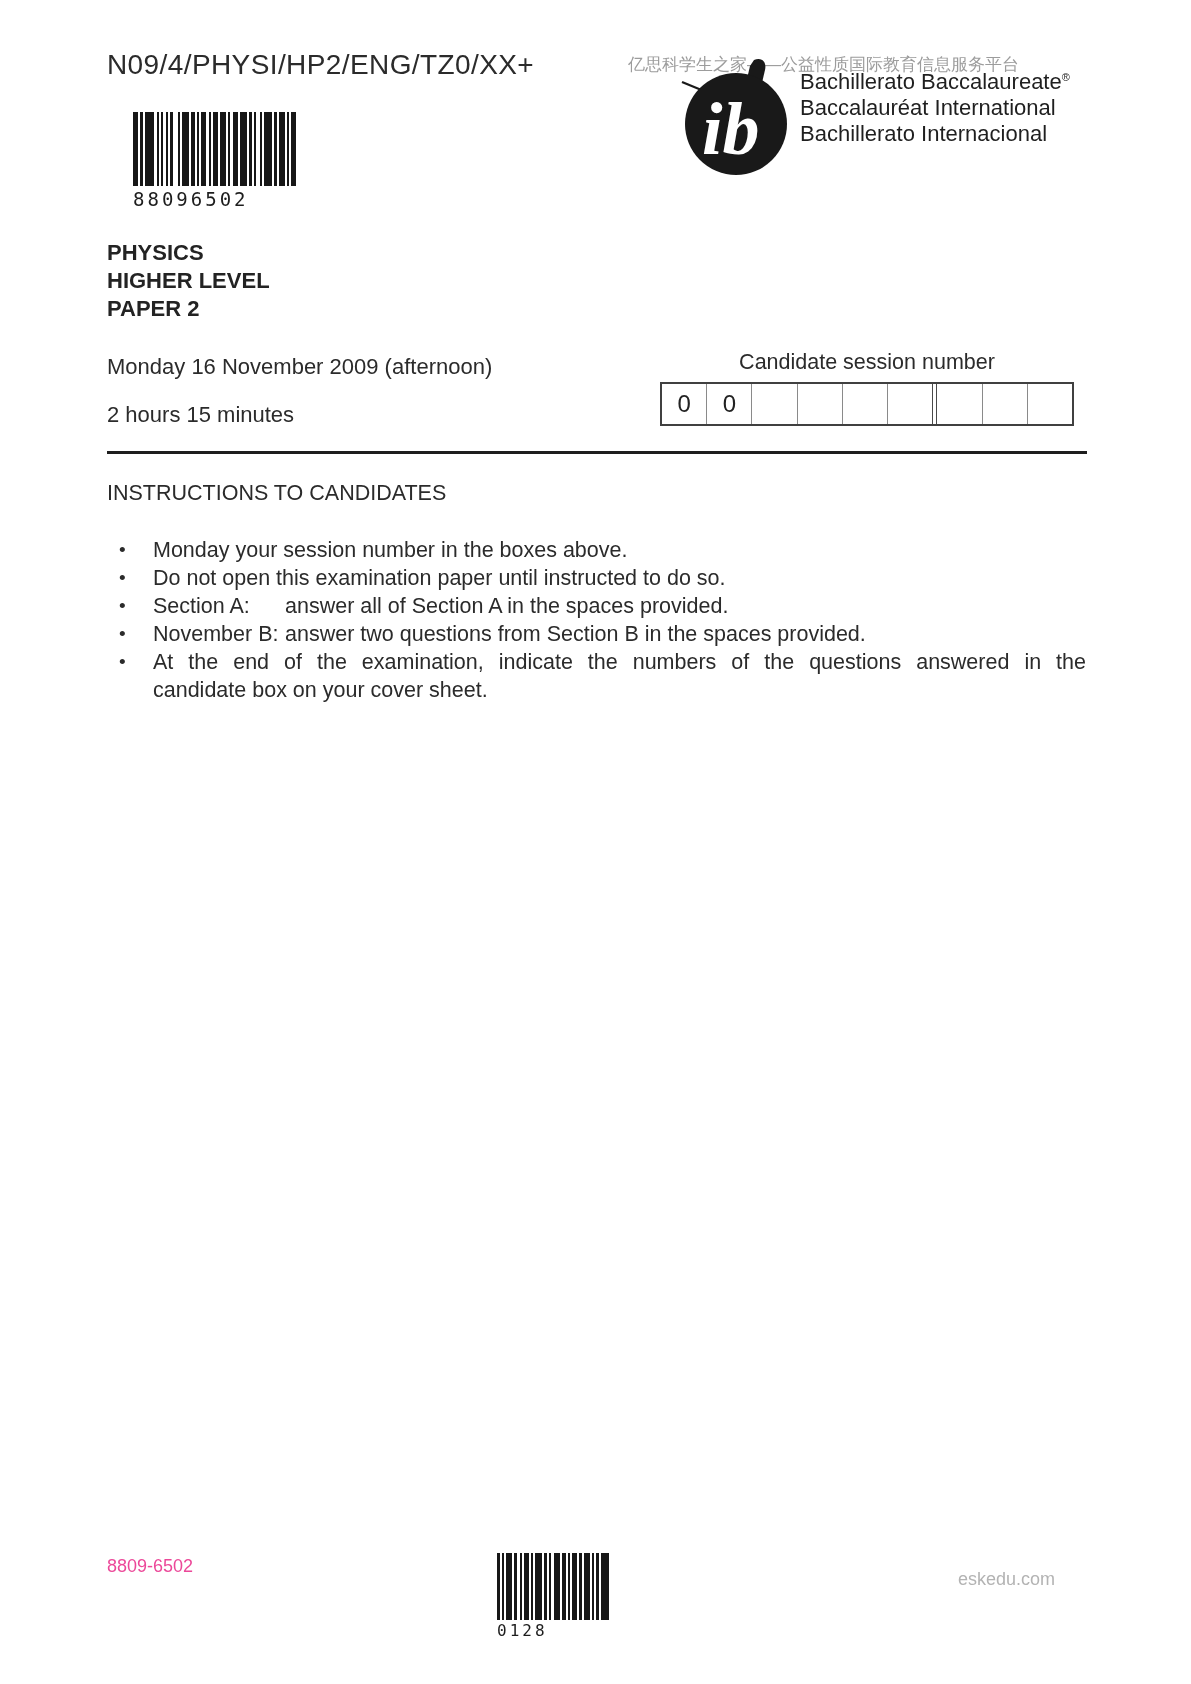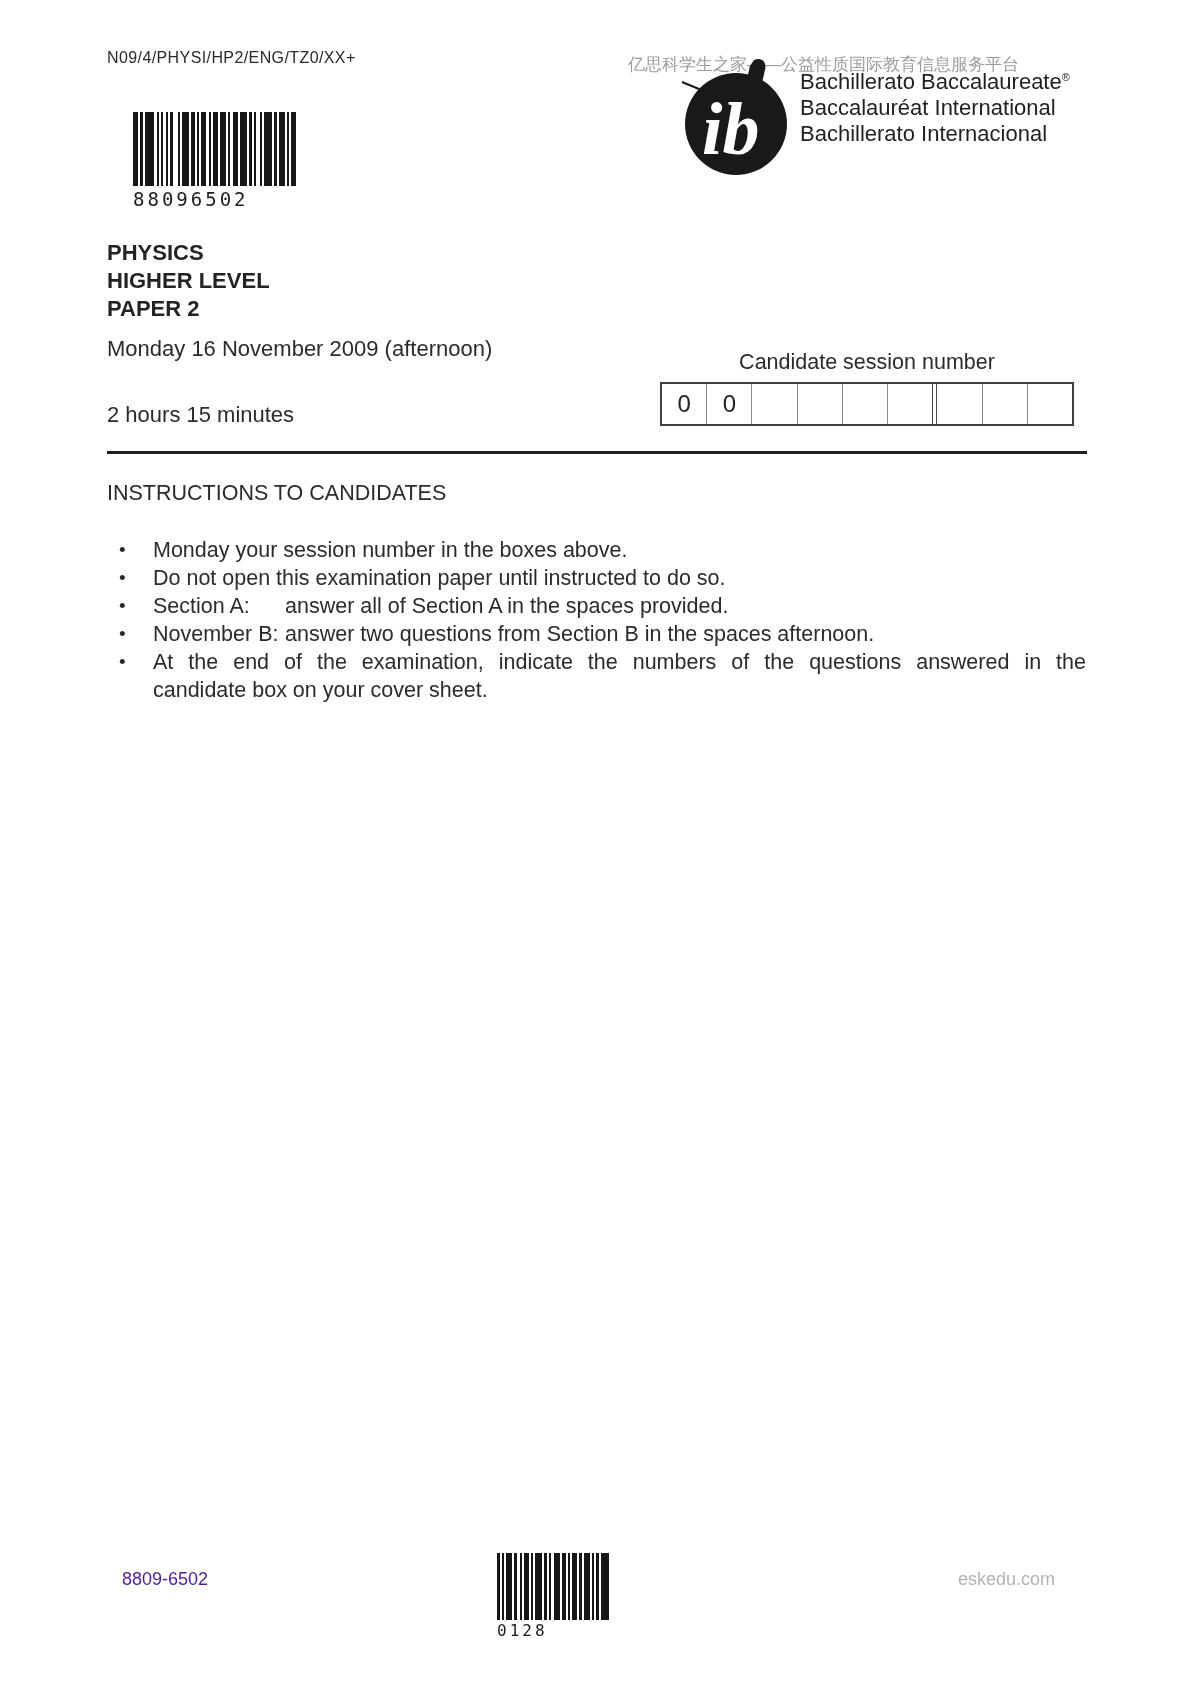--- a/index.html
+++ b/index.html
@@ -6,21 +6,21 @@
   .page{
     position:relative;
     width:1191px;height:1684px;
     background:#ffffff;
     font-family:"Liberation Sans", sans-serif;
     color:#262626;
     overflow:hidden;
     margin:0 auto;
   }
   
-  .paper-code{position:absolute;left:107px;top:49px;font-size:16px;letter-spacing:.4px;color:#2b2b2b;}
+  .paper-code{position:absolute;left:107px;top:49px;font-size:28px;letter-spacing:.4px;color:#2b2b2b;}
 
   
   .barcode-bars{display:flex;align-items:stretch;}
   .barcode-bars .bar{background:#171717;}
   .barcode-bars .space{background:transparent;}
   .top-barcode{position:absolute;left:133px;top:112px;width:170px;}
   .top-barcode .barcode-bars{height:74px;}
   .barcode-number{text-align:left;font-family:"DejaVu Sans Mono", monospace;color:#1d1d1d;}
   .top-barcode .barcode-number{margin-top:2px;font-size:19px;letter-spacing:3px;}
   .bottom-barcode{position:absolute;left:497px;top:1553px;width:110px;}
@@ -30,21 +30,21 @@
   
   .cn-watermark{position:absolute;left:628px;top:53px;font-size:17px;color:#9c9c9c;z-index:1;white-space:nowrap;font-family:"Liberation Sans",sans-serif;}
 
   
   .ib-logo{position:absolute;left:680px;top:58px;width:114px;height:120px;z-index:2;}
   .ib-text{position:absolute;left:800px;top:64px;z-index:2;font-size:22px;line-height:26px;font-weight:500;color:#1f1f1f;white-space:nowrap;}
   .ib-text sup{font-size:11px;vertical-align:super;}
 
   
   .title-block{position:absolute;left:107px;top:239px;font-size:22px;font-weight:bold;line-height:28px;color:#232323;}
-  .date-line{position:absolute;left:107px;top:336px;font-size:22px;color:#2b2b2b;text-align:center;}
+  .date-line{position:absolute;left:107px;top:354px;font-size:22px;color:#2b2b2b;text-align:center;}
   .duration-line{position:absolute;left:107px;top:402px;font-size:22px;color:#2b2b2b;}
 
   
   .session-label{position:absolute;left:660px;top:350px;width:414px;text-align:center;font-size:21.5px;color:#2b2b2b;}
   .session-boxes{position:absolute;left:660px;top:382px;width:414px;height:44px;display:flex;border:2px solid #404040;box-sizing:border-box;background:#fff;}
   .sbox{flex:1 1 0;border-right:1px solid #8a8a8a;display:flex;align-items:center;justify-content:center;font-size:24px;color:#222;}
   .sbox:last-child{border-right:none;}
   .sbox.before-gap{border-right:1px solid #4a4a4a;}
   .sgap{width:3px;border-right:1px solid #4a4a4a;}
 
@@ -53,21 +53,21 @@
 
   
   .instructions-heading{position:absolute;left:107px;top:481px;font-size:21.5px;color:#2b2b2b;}
   .bullets{position:absolute;left:107px;top:536px;width:979px;margin:0;padding:0;list-style:none;font-size:21.5px;color:#2b2b2b;}
   .bullets li{position:relative;padding-left:46px;line-height:28px;margin:0;}
   .bullets .bm{position:absolute;left:12px;top:0;font-size:19px;}
   .blabel{display:inline-block;width:132px;}
   .jline{text-align:justify;text-align-last:justify;}
 
   
-  .doc-number{position:absolute;left:122px;top:1556px;font-size:18px;color:#4c1d95;margin-top:13px;}
+  .doc-number{position:absolute;left:107px;top:1556px;font-size:18px;color:#ec4899;}
   .footer-right{position:absolute;right:113px;top:1552px;text-align:right;font-size:19px;line-height:22.5px;color:#2b2b2b;z-index:2;white-space:nowrap;}
   .eskedu-watermark{position:absolute;left:958px;top:1569px;font-size:18px;color:#b3b3b3;z-index:1;}
 </style>
 </head>
 <body>
 
 <div class="page">
 
   <div class="paper-code">N09/4/PHYSI/HP2/ENG/TZ0/XX+</div>
 
@@ -180,21 +180,21 @@
     <li>
       <span class="bm">•</span>
       <span>Do not open this examination paper until instructed to do so.</span>
     </li>
     <li>
       <span class="bm">•</span>
       <span class="blabel">Section A:</span><span>answer all of Section A in the spaces provided.</span>
     </li>
     <li>
       <span class="bm">•</span>
-      <span class="blabel">November B:</span><span>answer two questions from Section B in the spaces afternoon.</span>
+      <span class="blabel">November B:</span><span>answer two questions from Section B in the spaces provided.</span>
     </li>
     <li>
       <span class="bm">•</span>
       <div class="jline">At the end of the examination, indicate the numbers of the questions answered in the</div>
       <div>candidate box on your cover sheet.</div>
     </li>
   </ul>
 
   <div class="doc-number">8809-6502</div>
 

